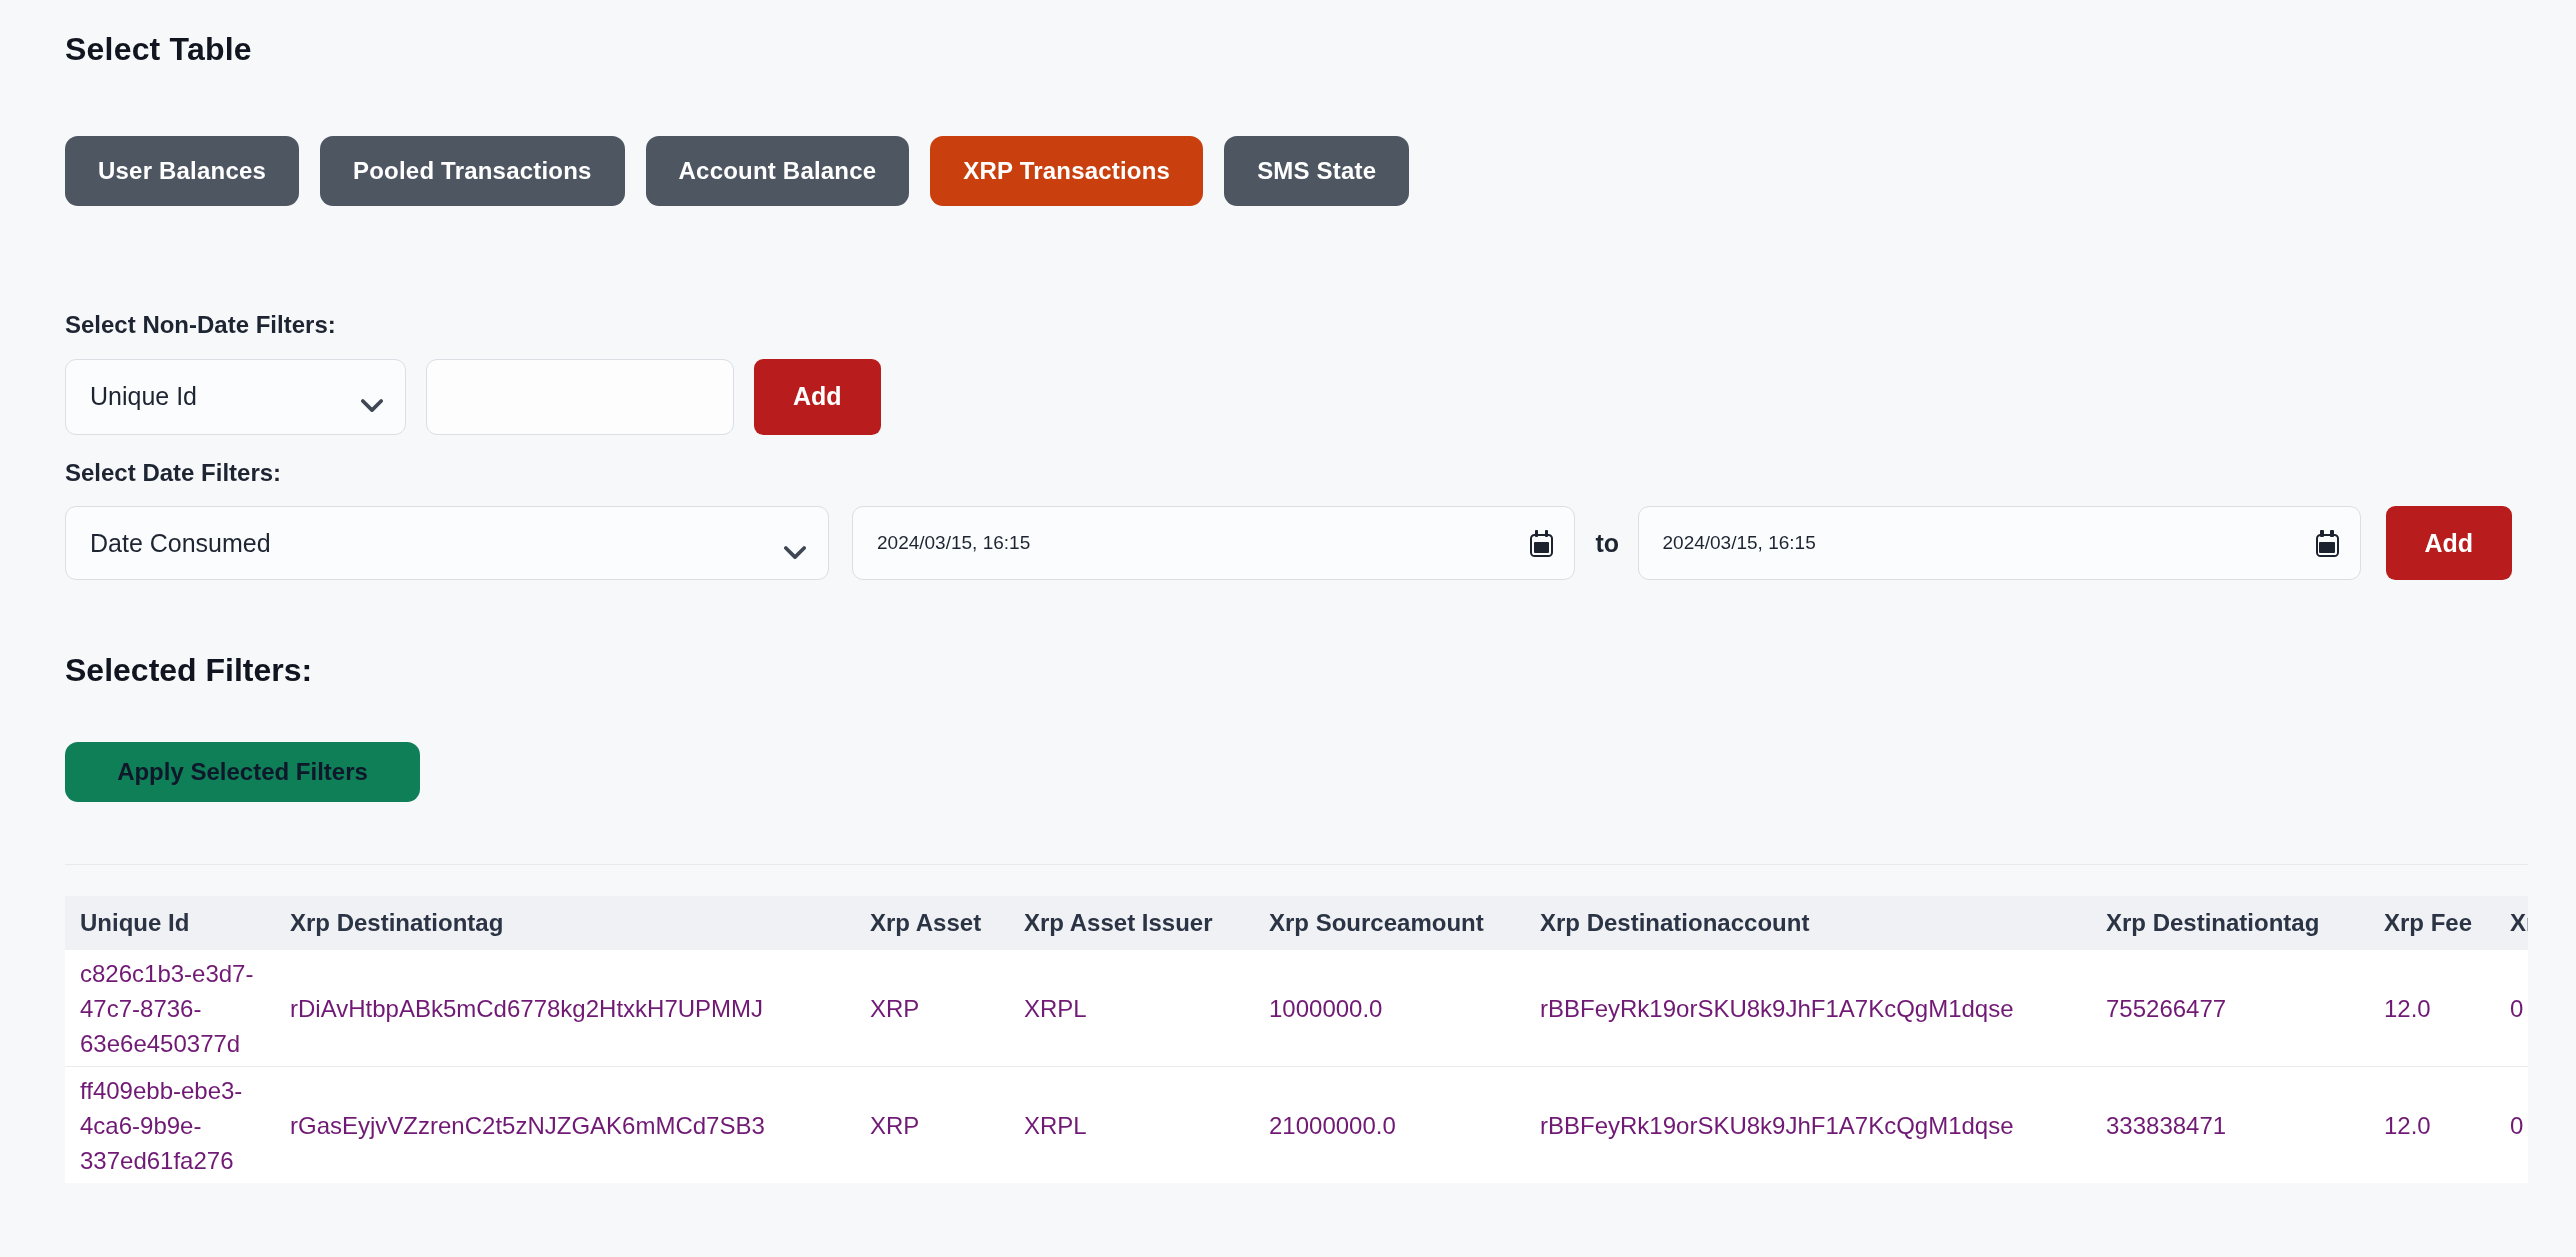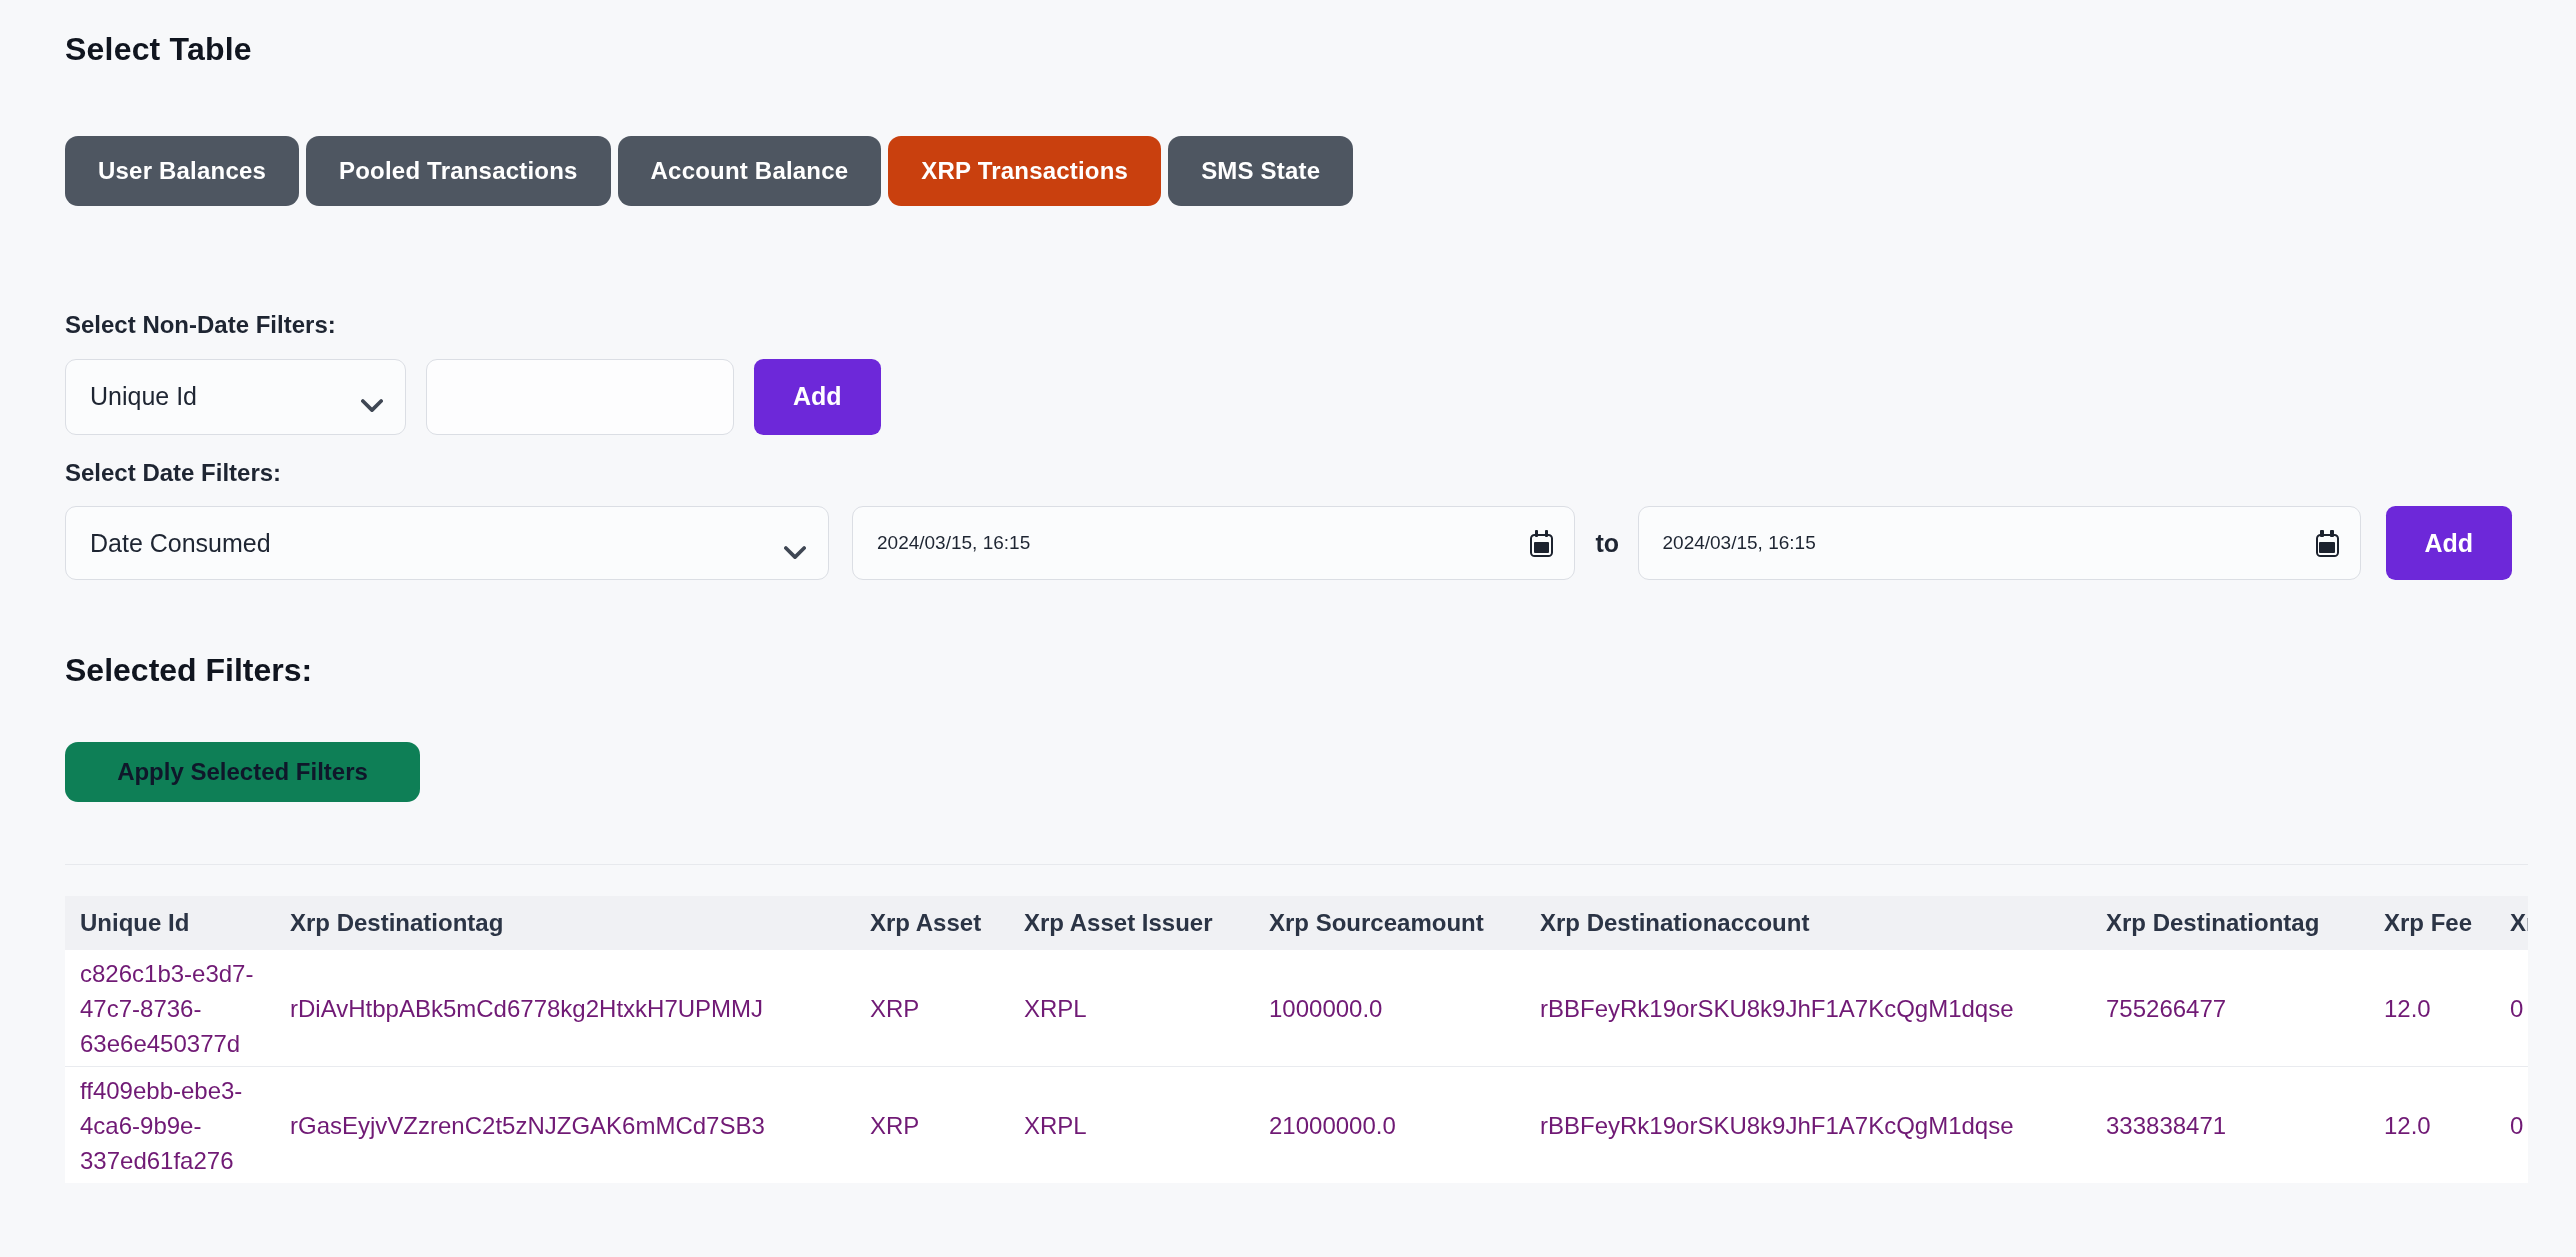--- a/index.html
+++ b/index.html
@@ -10,21 +10,21 @@
     color: #1E2532;
   }
   .page { padding: 30px 48px 0 65px; }
 
   h1.page-title {
     margin: 0; font-size: 32px; line-height: 39px; font-weight: 700; color: #10151F;
     letter-spacing: 0.2px;
   }
 
   
-  .tabs { margin-top: 67px; display: flex; gap: 7px; }
+  .tabs { margin-top: 67px; display: flex; gap: 21px; }
   .tabs button {
     height: 70px; padding: 0 33px; border: none; border-radius: 13px;
     background: #4E5661; color: #FFFFFF; font-family: inherit;
     font-size: 24px; font-weight: 700; letter-spacing: 0.2px; cursor: pointer;
   }
   .tabs button.tab-selected { background: #C9400E; }
 
   
   .field-label { margin-top: 104px; font-size: 24px; line-height: 30px; font-weight: 700; color: #1E2532; }
   .field-label.second { margin-top: 23px; }
@@ -41,21 +41,21 @@
 
   .text-input, .date-input {
     height: 76px; border: 1.9px solid #DBDEE4; border-radius: 11px;
     background: #FDFDFE; box-sizing: border-box; font: inherit;
     font-size: 19px; color: #1E2532; padding: 0 24px; outline: none;
   }
   .date-wrap { position: relative; }
   .date-input { background: #FBFCFD; width: 100%; padding-right: 65px; }
 
   .add-btn {
-    height: 76px; border: none; border-radius: 9.3px; background: #6d28d9;
+    height: 76px; border: none; border-radius: 9.3px; background: #b91c1c;
     color: #fff; font-family: inherit; font-size: 25px; font-weight: 700;
     padding: 0 39px; cursor: pointer;
   }
   .date-row .add-btn { height: 74px; }
 
   
   .cal { position: absolute; right: 22px; top: 50%; width: 23px; height: 27px; margin-top: -13px; cursor: pointer; }
   .cal::before, .cal::after {
     content: ""; position: absolute; top: 0; width: 3.7px; height: 7.4px; background: #1C222E; border-radius: 0.9px;
   }

